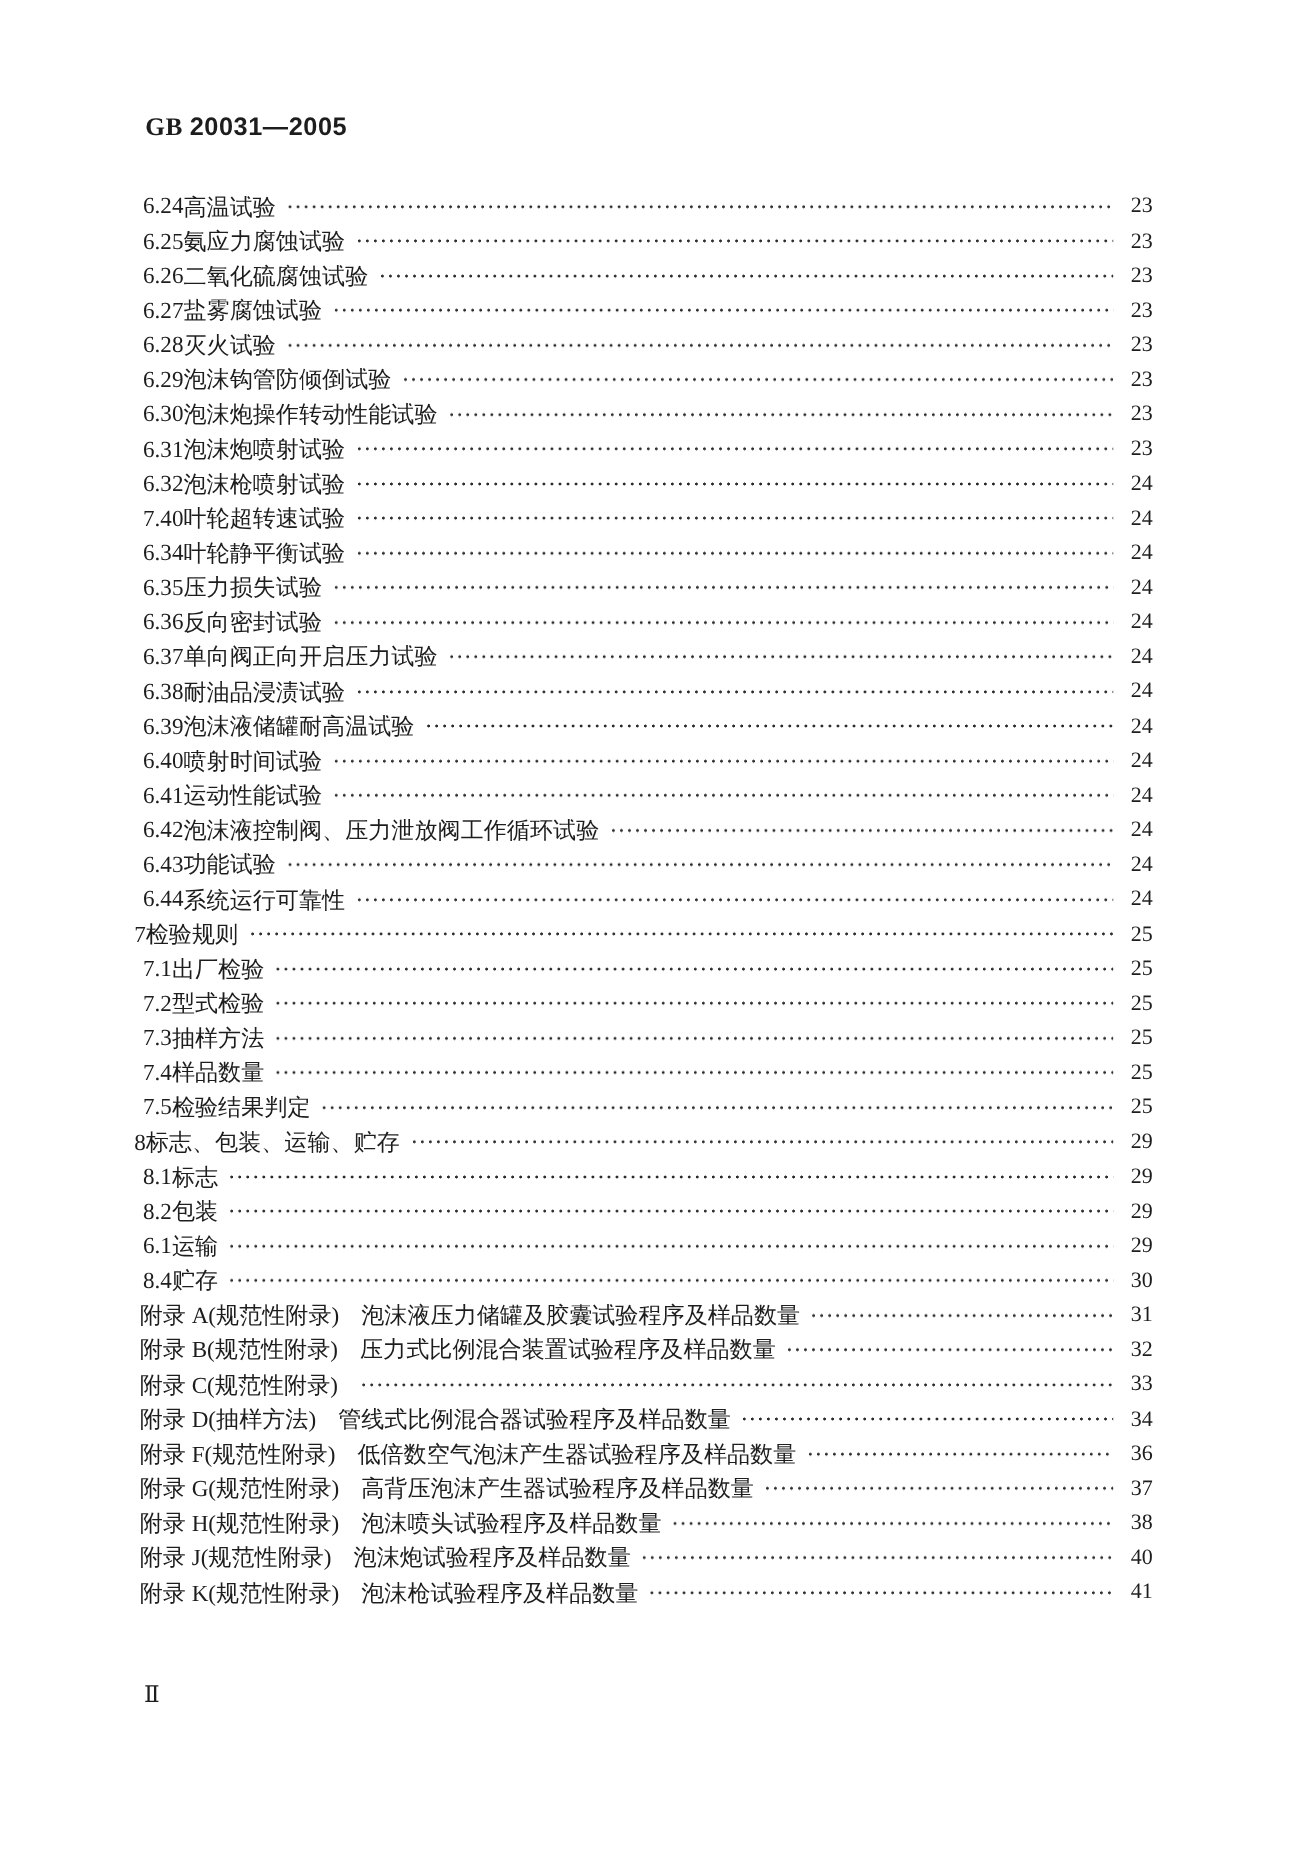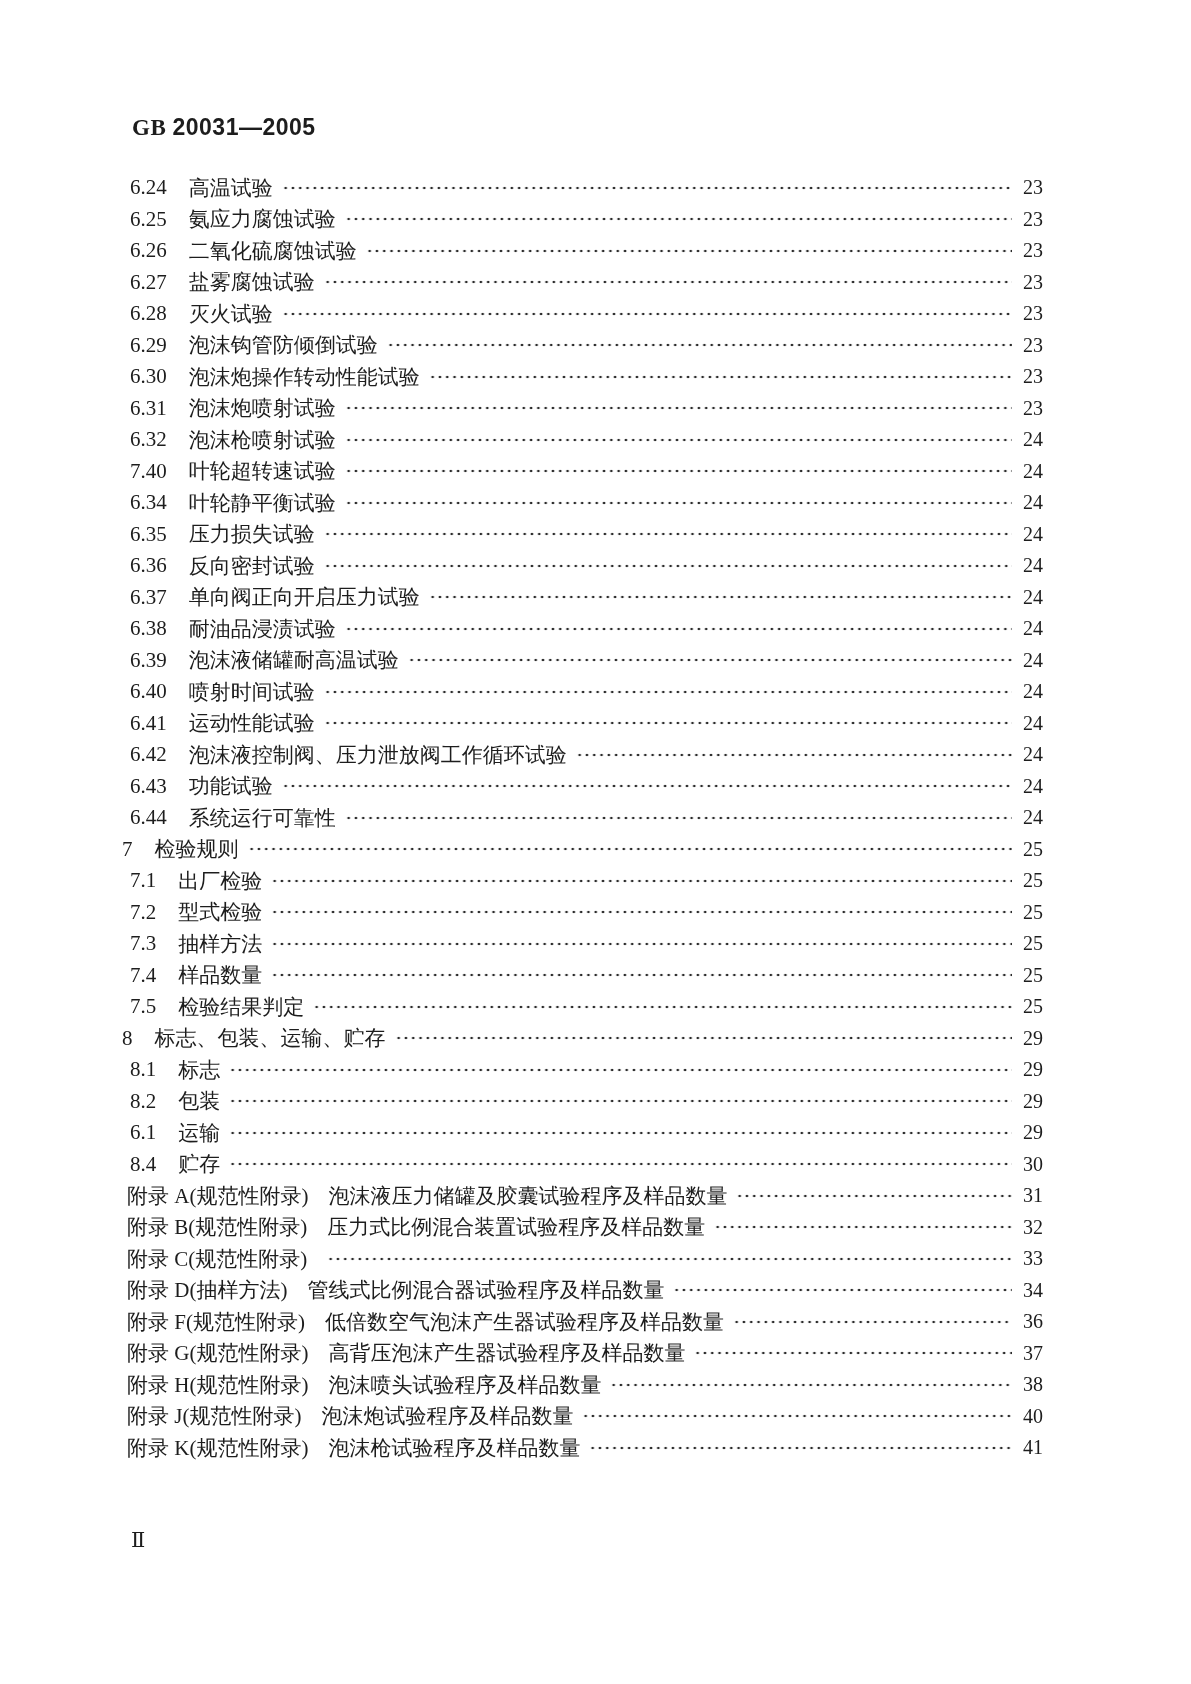--- a/index.html
+++ b/index.html
@@ -16,21 +16,21 @@
     width: 1191px;
     height: 1684px;
     background: var(--page-bg);
     overflow: hidden;
     font-family: "Liberation Serif", "DejaVu Serif", serif;
     color: var(--text-color);
   }
   .doc-header {
     position: absolute;
     left: 132px;
-    top: 114px;
+    top: 102px;
     font-size: 23px;
     font-weight: bold;
     letter-spacing: 0.5px;
     white-space: pre;
     text-align: center;
   }
   .doc-header .code-num {
     font-family: "Liberation Sans", "DejaVu Sans", sans-serif;
     font-weight: 600;
   }
@@ -42,21 +42,20 @@
   }
   .toc-row {
     display: flex;
     align-items: center;
     height: 31.5px;
     font-size: 21px;
     white-space: nowrap;
   }
   .toc-row .num {
     flex: none;
-    margin-right: 22px;
     white-space: pre;
   }
   .toc-row.sub { padding-left: 8px; }
   .toc-row.appendix { padding-left: 5px; }
   .toc-row.appendix .num { margin-right: 20px; text-align: center; }
   .toc-row .title {
     flex: none;
     margin-right: 9px;
     white-space: pre;
   }
@@ -65,21 +64,21 @@
     height: 20px;
     margin-right: 11px;
     background-image: radial-gradient(circle, var(--dot-color) 1.15px, rgba(0,0,0,0) 1.6px);
     background-size: 7.3px 20px;
     background-repeat: repeat-x;
     background-position: 0 center;
   }
   .toc-row .pagenum {
     flex: none;
     min-width: 30px;
-    text-align: left;
+    text-align: center;
     font-size: 20px;
   }
   .doc-footer {
     position: absolute;
     left: 131px;
     top: 1528px;
     font-size: 21px;
   }
 </style>
 </head>

